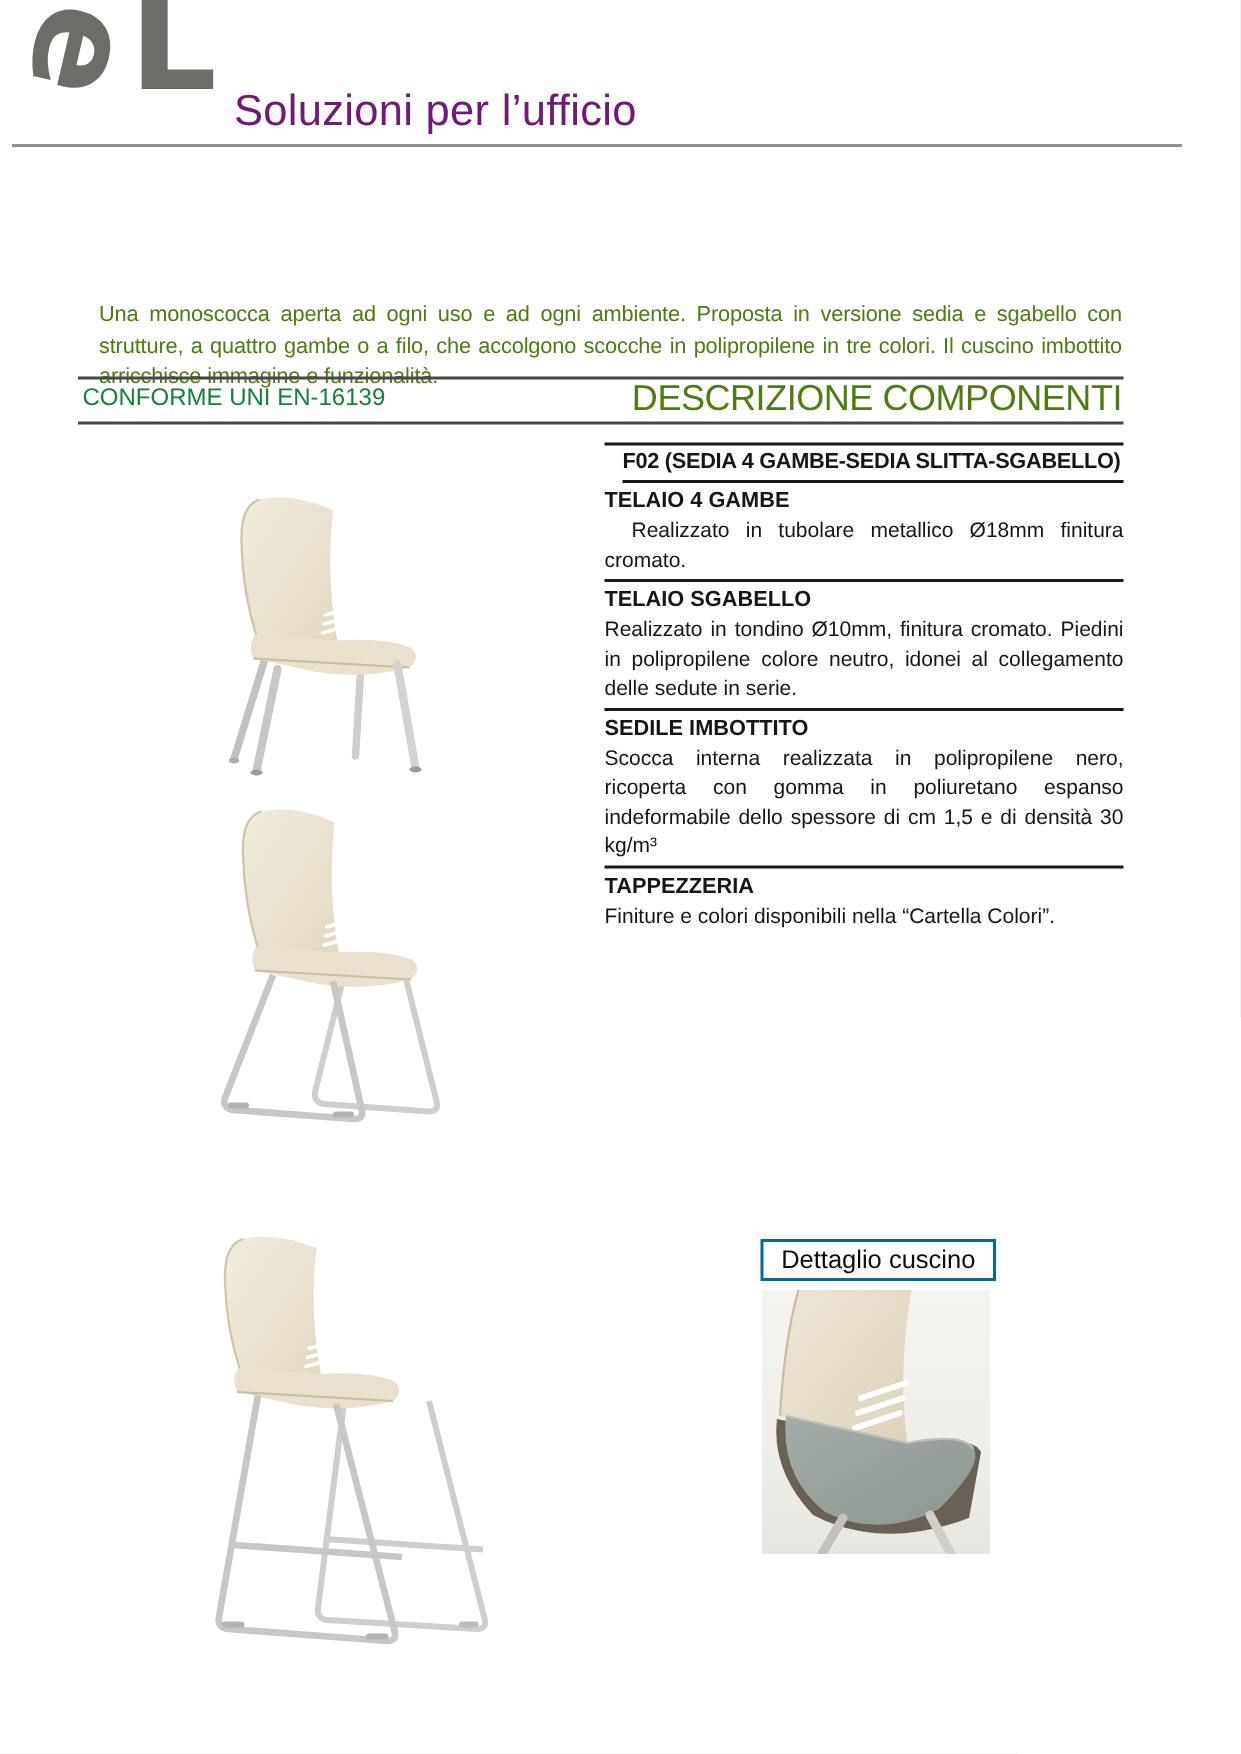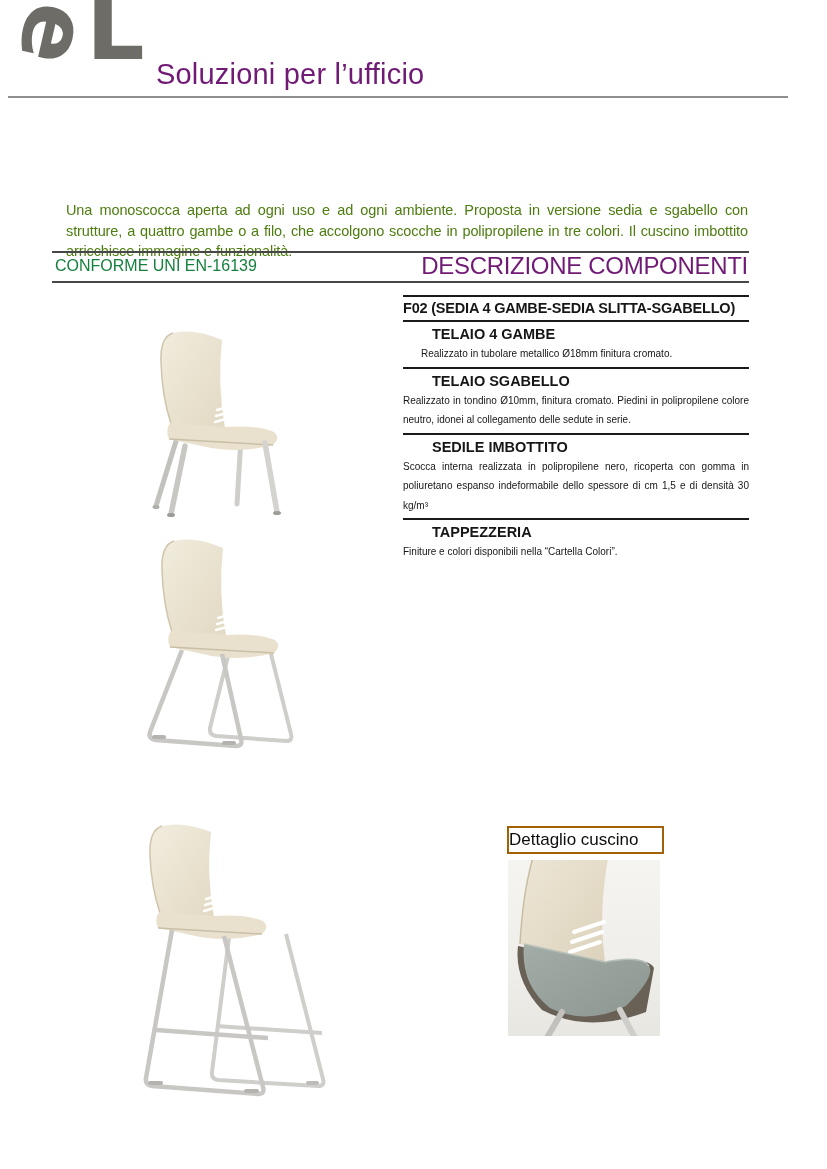--- a/index.html
+++ b/index.html
@@ -42,51 +42,51 @@
     color:#4d7c0f; letter-spacing:-0.1px;margin-top:36px;
   }
 
   
   .band-rule { position:absolute; left:52px; width:697px; height:2px; background:#474747; }
   .band-rule.top { top:251px; }
   .band-rule.bottom { top:281px; }
   .conformity { position:absolute; left:55px; top:257px; font-size:16px; color:#15803d; }
   .descr-title {
     position:absolute; left:380px; top:252px; width:368px;
-    text-align:right; font-size:24px; color:#701a75; letter-spacing:-0.3px;
+    text-align:right; font-size:24px; color:#4d7c0f; letter-spacing:-0.3px;
   }
 
   
   .components {
     position:absolute; left:403px; top:295px; width:346px;
     border-top:2px solid #1a1a1a;
   }
   .comp-title {
     font-weight:bold; font-size:14.5px; line-height:21px; letter-spacing:-0.2px;
-    border-bottom:2px solid #1a1a1a; padding:1px 0 1px 0;
-  }
-  .comp-heading { font-weight:bold; font-size:14.5px; line-height:20px; padding-top:2px;margin-left:29px; }
+    border-bottom:2px solid #1a1a1a; padding:1px 0 1px 0;margin-left:12px;
+  }
+  .comp-heading { font-weight:bold; font-size:14.5px; line-height:20px; padding-top:2px; }
   .comp-body {
-    margin:0; font-size:10px; line-height:19.5px; text-align:justify;
+    margin:0; font-size:14px; line-height:19.5px; text-align:justify;
     border-bottom:2px solid #1a1a1a; padding-bottom:3px;
   }
   .comp-body.indent-first { text-indent:18px; }
   .comp-section.last .comp-body { border-bottom:none; }
 
   
   .img-box { position:absolute; }
   .img-4leg { left:125px; top:326px; width:168px; height:194px; }
   .img-sled { left:118px; top:536px; width:178px; height:218px; }
   .img-stool { left:110px; top:820px; width:228px; height:288px; }
 
   
   .cushion-label-box {
     position:absolute; left:507px; top:826px; width:153px; height:24px;
-    border:2px solid #a16207; background:#fff;
-    display:flex; align-items:center; 
+    border:2px solid #0369a1; background:#fff;
+    display:flex; align-items:center; justify-content:center;
     font-size:17px; color:#0d0d0d;
   }
   .cushion-photo {
     position:absolute; left:508px; top:860px; width:152px; height:176px;
     background:linear-gradient(180deg,#f5f4f0 0%,#efeeea 60%,#e7e6e1 100%);
     overflow:hidden;
   }
 </style>
 </head>
 <body>

